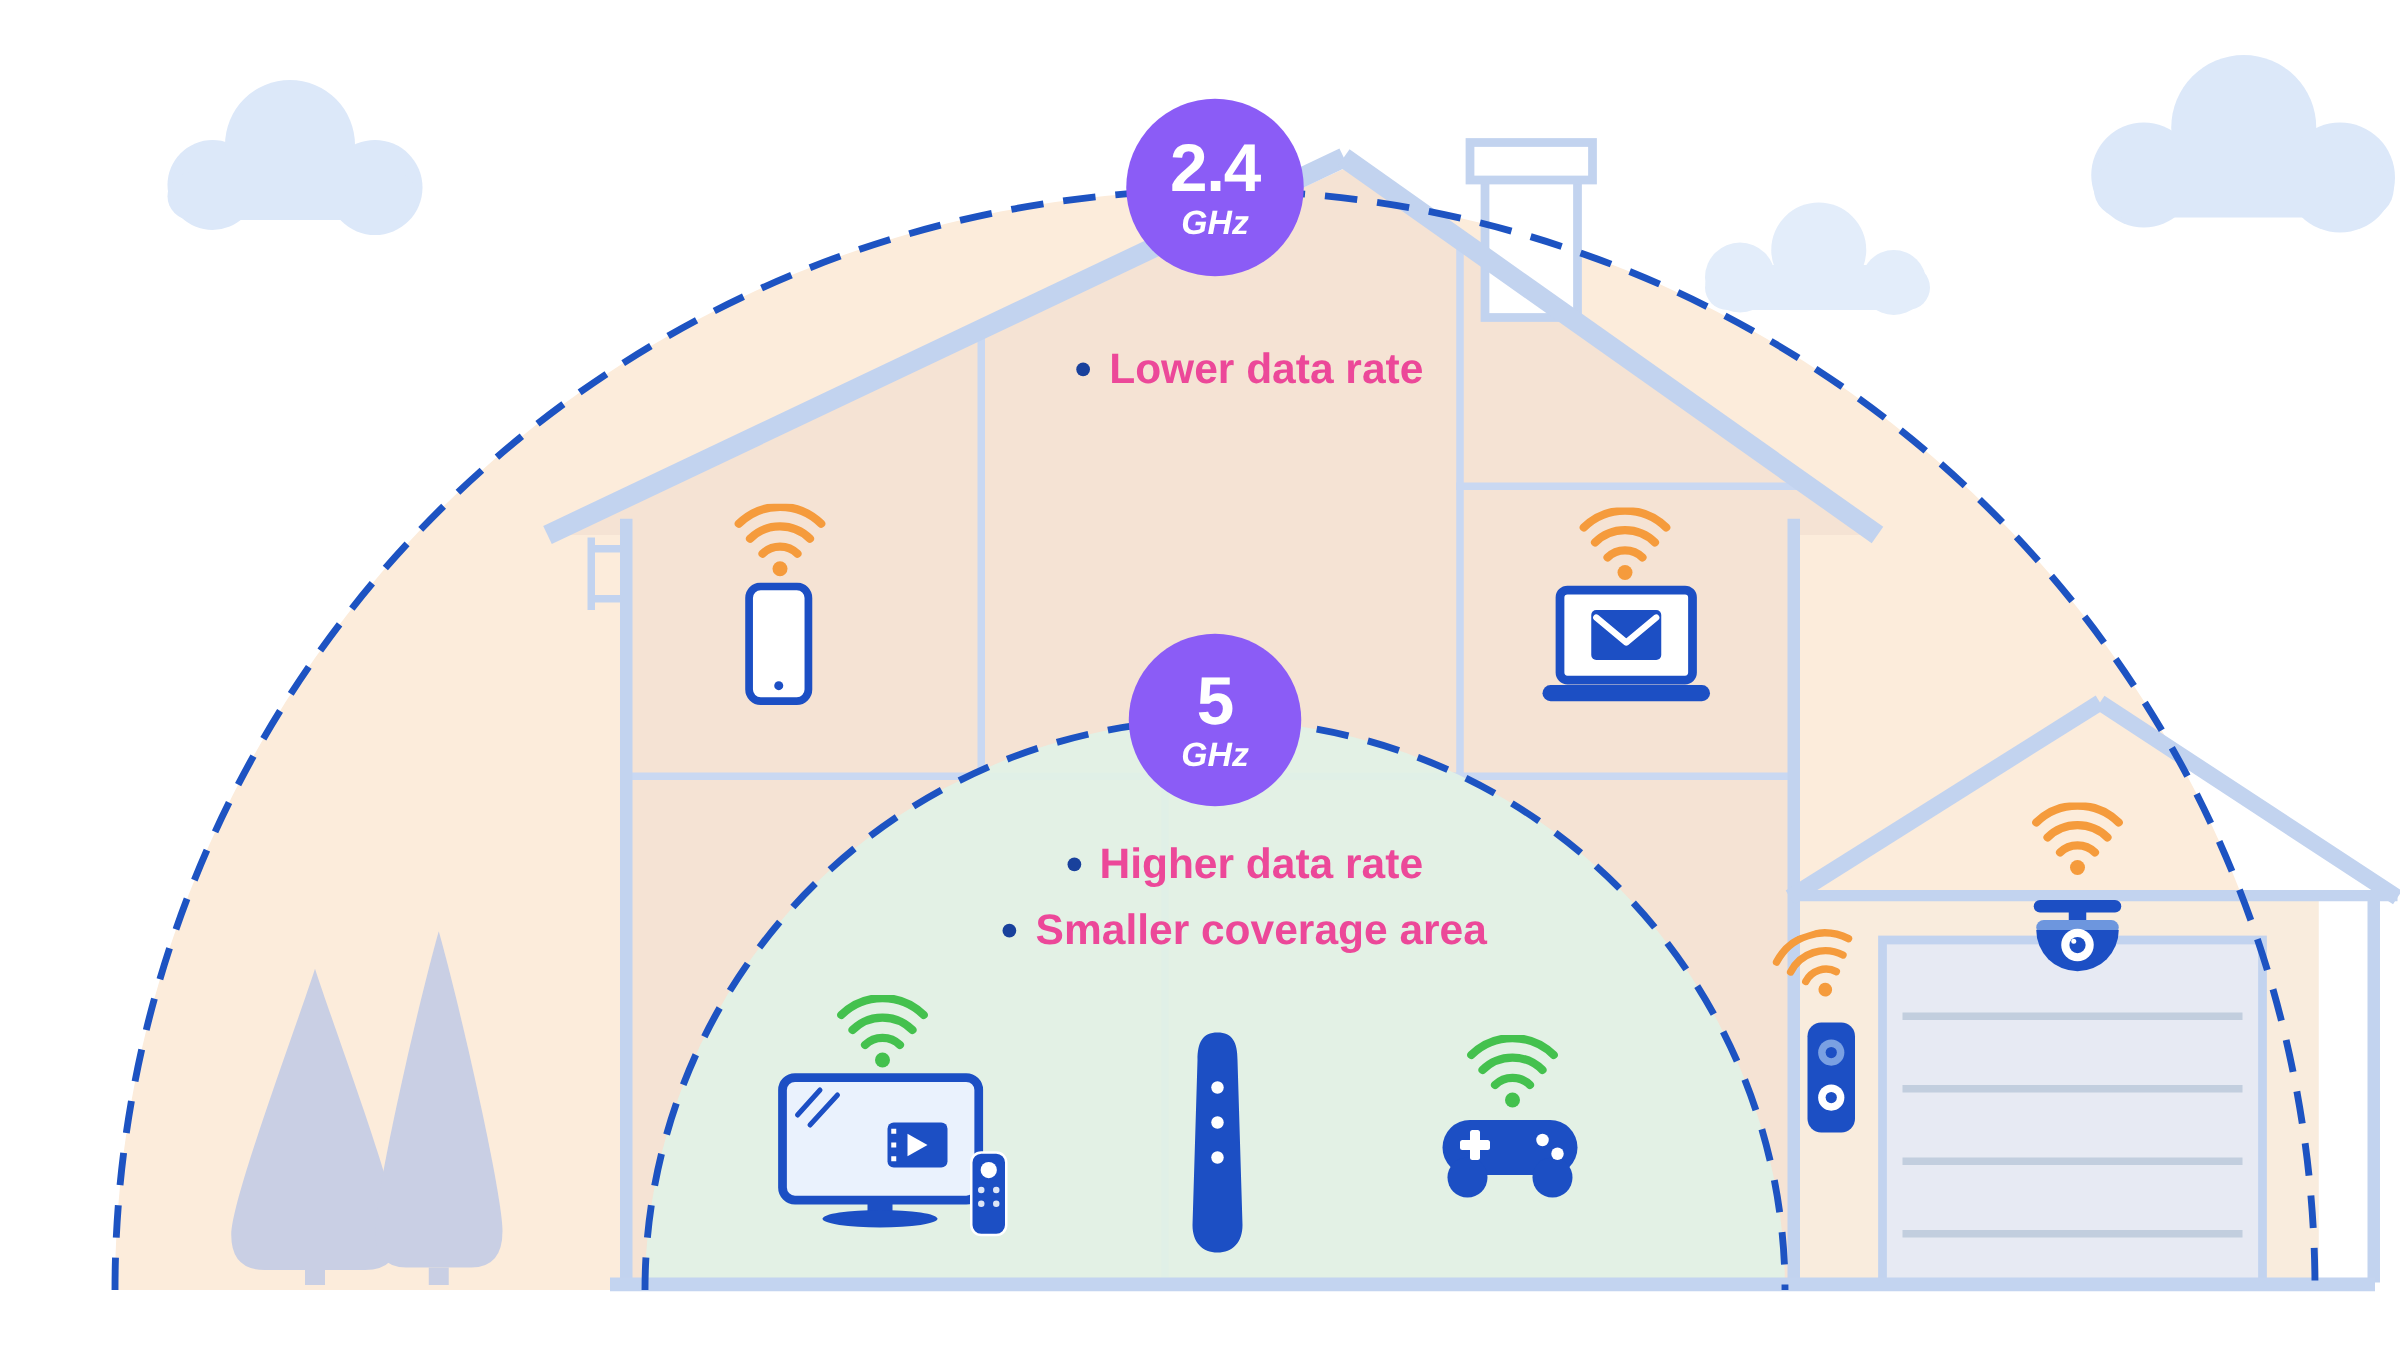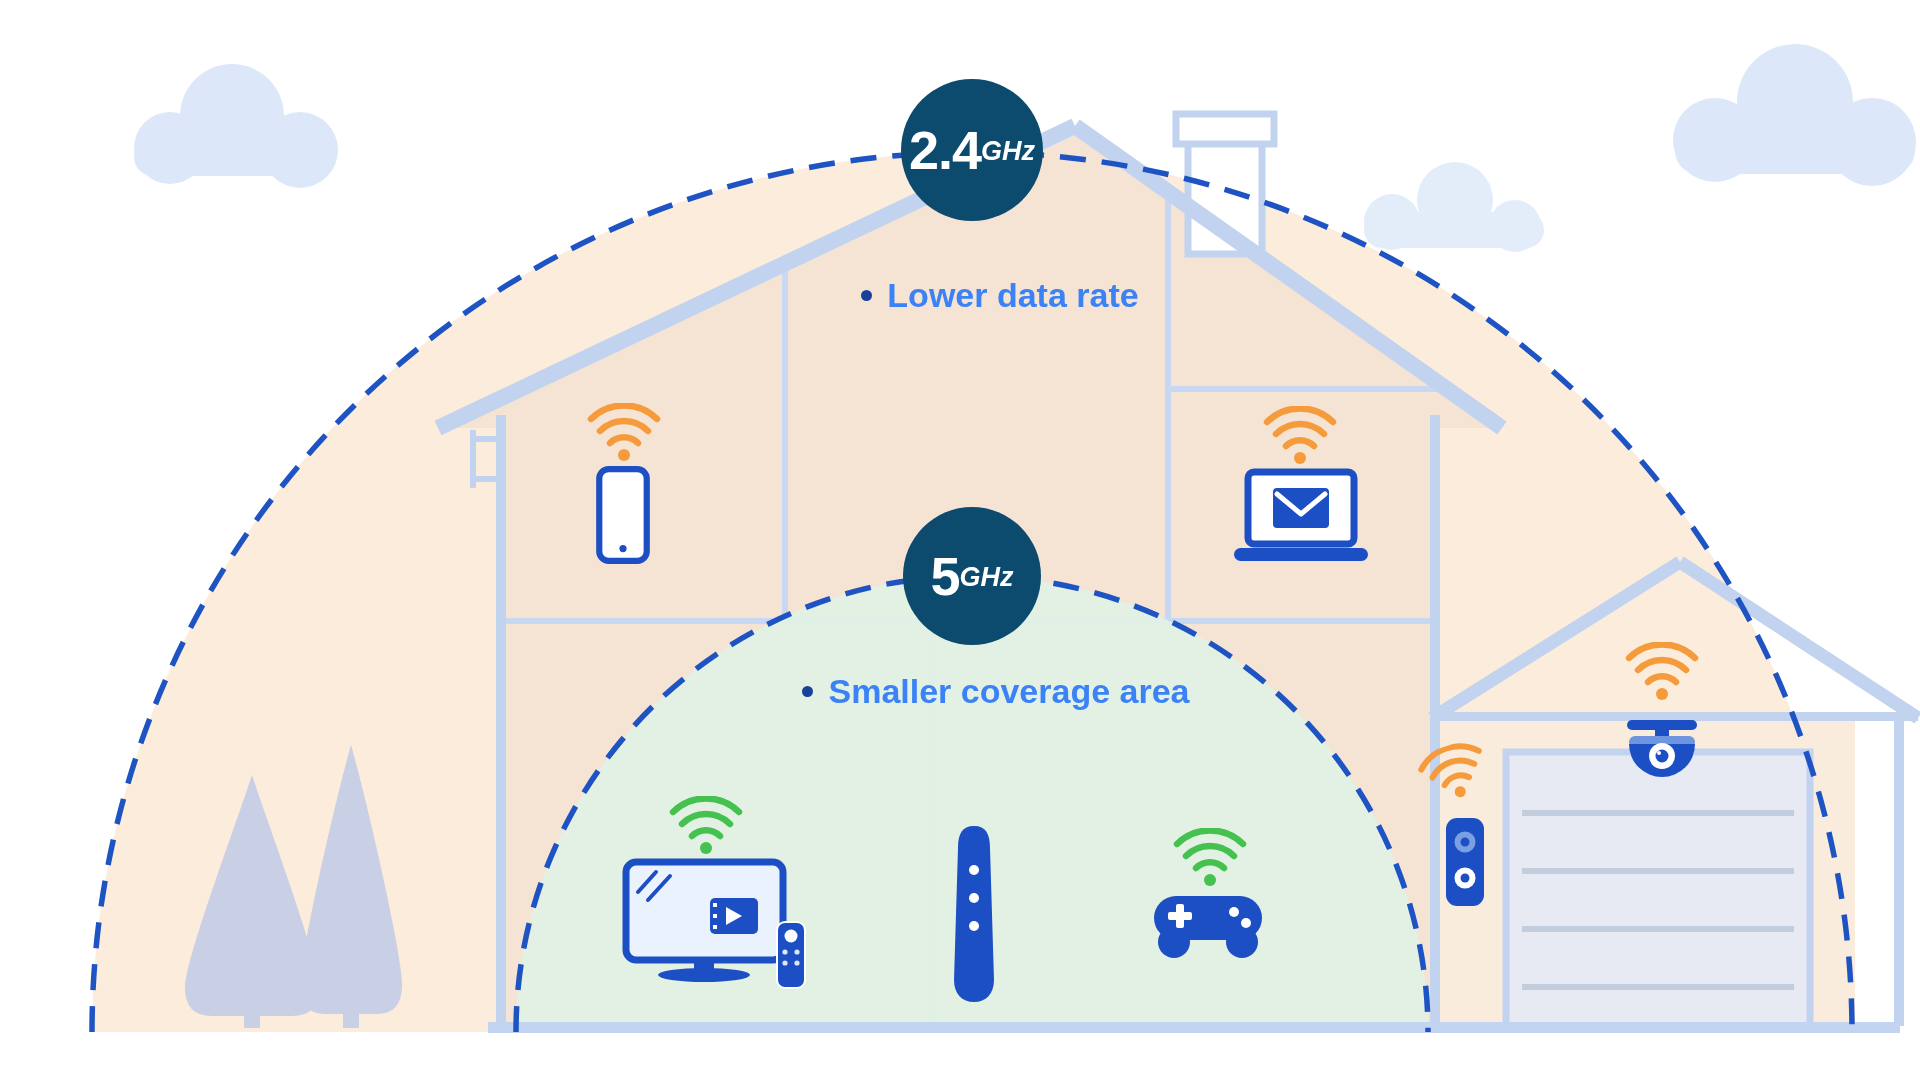--- a/index.html
+++ b/index.html
@@ -1,24 +1,24 @@
 <!DOCTYPE html>
 <html><head>
 <meta charset="utf-8">
 <style>
   html,body{margin:0;padding:0;background:#fff;}
   .page{position:relative;width:1920px;height:1080px;background:#ffffff;overflow:hidden;
         font-family:"Liberation Sans",sans-serif;}
   .scene{position:absolute;left:0;top:0;width:1920px;height:1080px;}
-  .badge{position:absolute;border-radius:50%;background:#0c4a6e;color:#ffffff;
-         display:flex;flex-direction:row;align-items:center;justify-content:center;text-align:center;z-index:30;}
+  .badge{position:absolute;border-radius:50%;background:#8b5cf6;color:#ffffff;
+         display:flex;flex-direction:column;align-items:center;justify-content:center;text-align:center;z-index:30;}
   .badge .freq{font-weight:700;font-size:54px;line-height:1;letter-spacing:-1px;}
   .badge .unit{font-size:27px;font-weight:600;margin-top:3px;line-height:1;font-style:italic;}
   .bullets{position:absolute;display:flex;flex-direction:column;gap:14px;align-items:center;z-index:25;}
-  .bullet-row{display:flex;align-items:center;gap:15px;color:#3b82f6;font-size:34px;font-weight:700;}
+  .bullet-row{display:flex;align-items:center;gap:15px;color:#ec4899;font-size:34px;font-weight:700;}
   .bullet-dot{width:11px;height:11px;border-radius:50%;background:#19419c;flex:0 0 auto;}
   .dev{position:absolute;z-index:20;line-height:0;}
   .wifi-orange{color:#f59b3c;}
   .wifi-green{color:#44c14e;}
 </style>
 </head>
 <body>
 
 <div class="page">
 
@@ -116,20 +116,24 @@
     <div class="unit">GHz</div>
   </div>
 
   <div class="bullets" style="left:560px;top:276px;width:880px;">
     <div class="bullet-row">
       <span class="bullet-dot"></span>
       <span>Lower data rate</span>
     </div>
   </div>
   <div class="bullets" style="left:556px;top:672px;width:880px;">
+    <div class="bullet-row">
+      <span class="bullet-dot"></span>
+      <span>Higher data rate</span>
+    </div>
     <div class="bullet-row">
       <span class="bullet-dot"></span>
       <span>Smaller coverage area</span>
     </div>
   </div>
 
   <div class="dev wifi-orange" style="left:586px;top:403px;">
     <svg width="76" height="60" viewBox="0 0 76 60">
       <circle cx="38" cy="52" r="6" fill="currentColor"></circle>
       <path d="M24 40 A20 20 0 0 1 52 40" stroke="currentColor" stroke-width="6.5" fill="none" stroke-linecap="round"></path>

